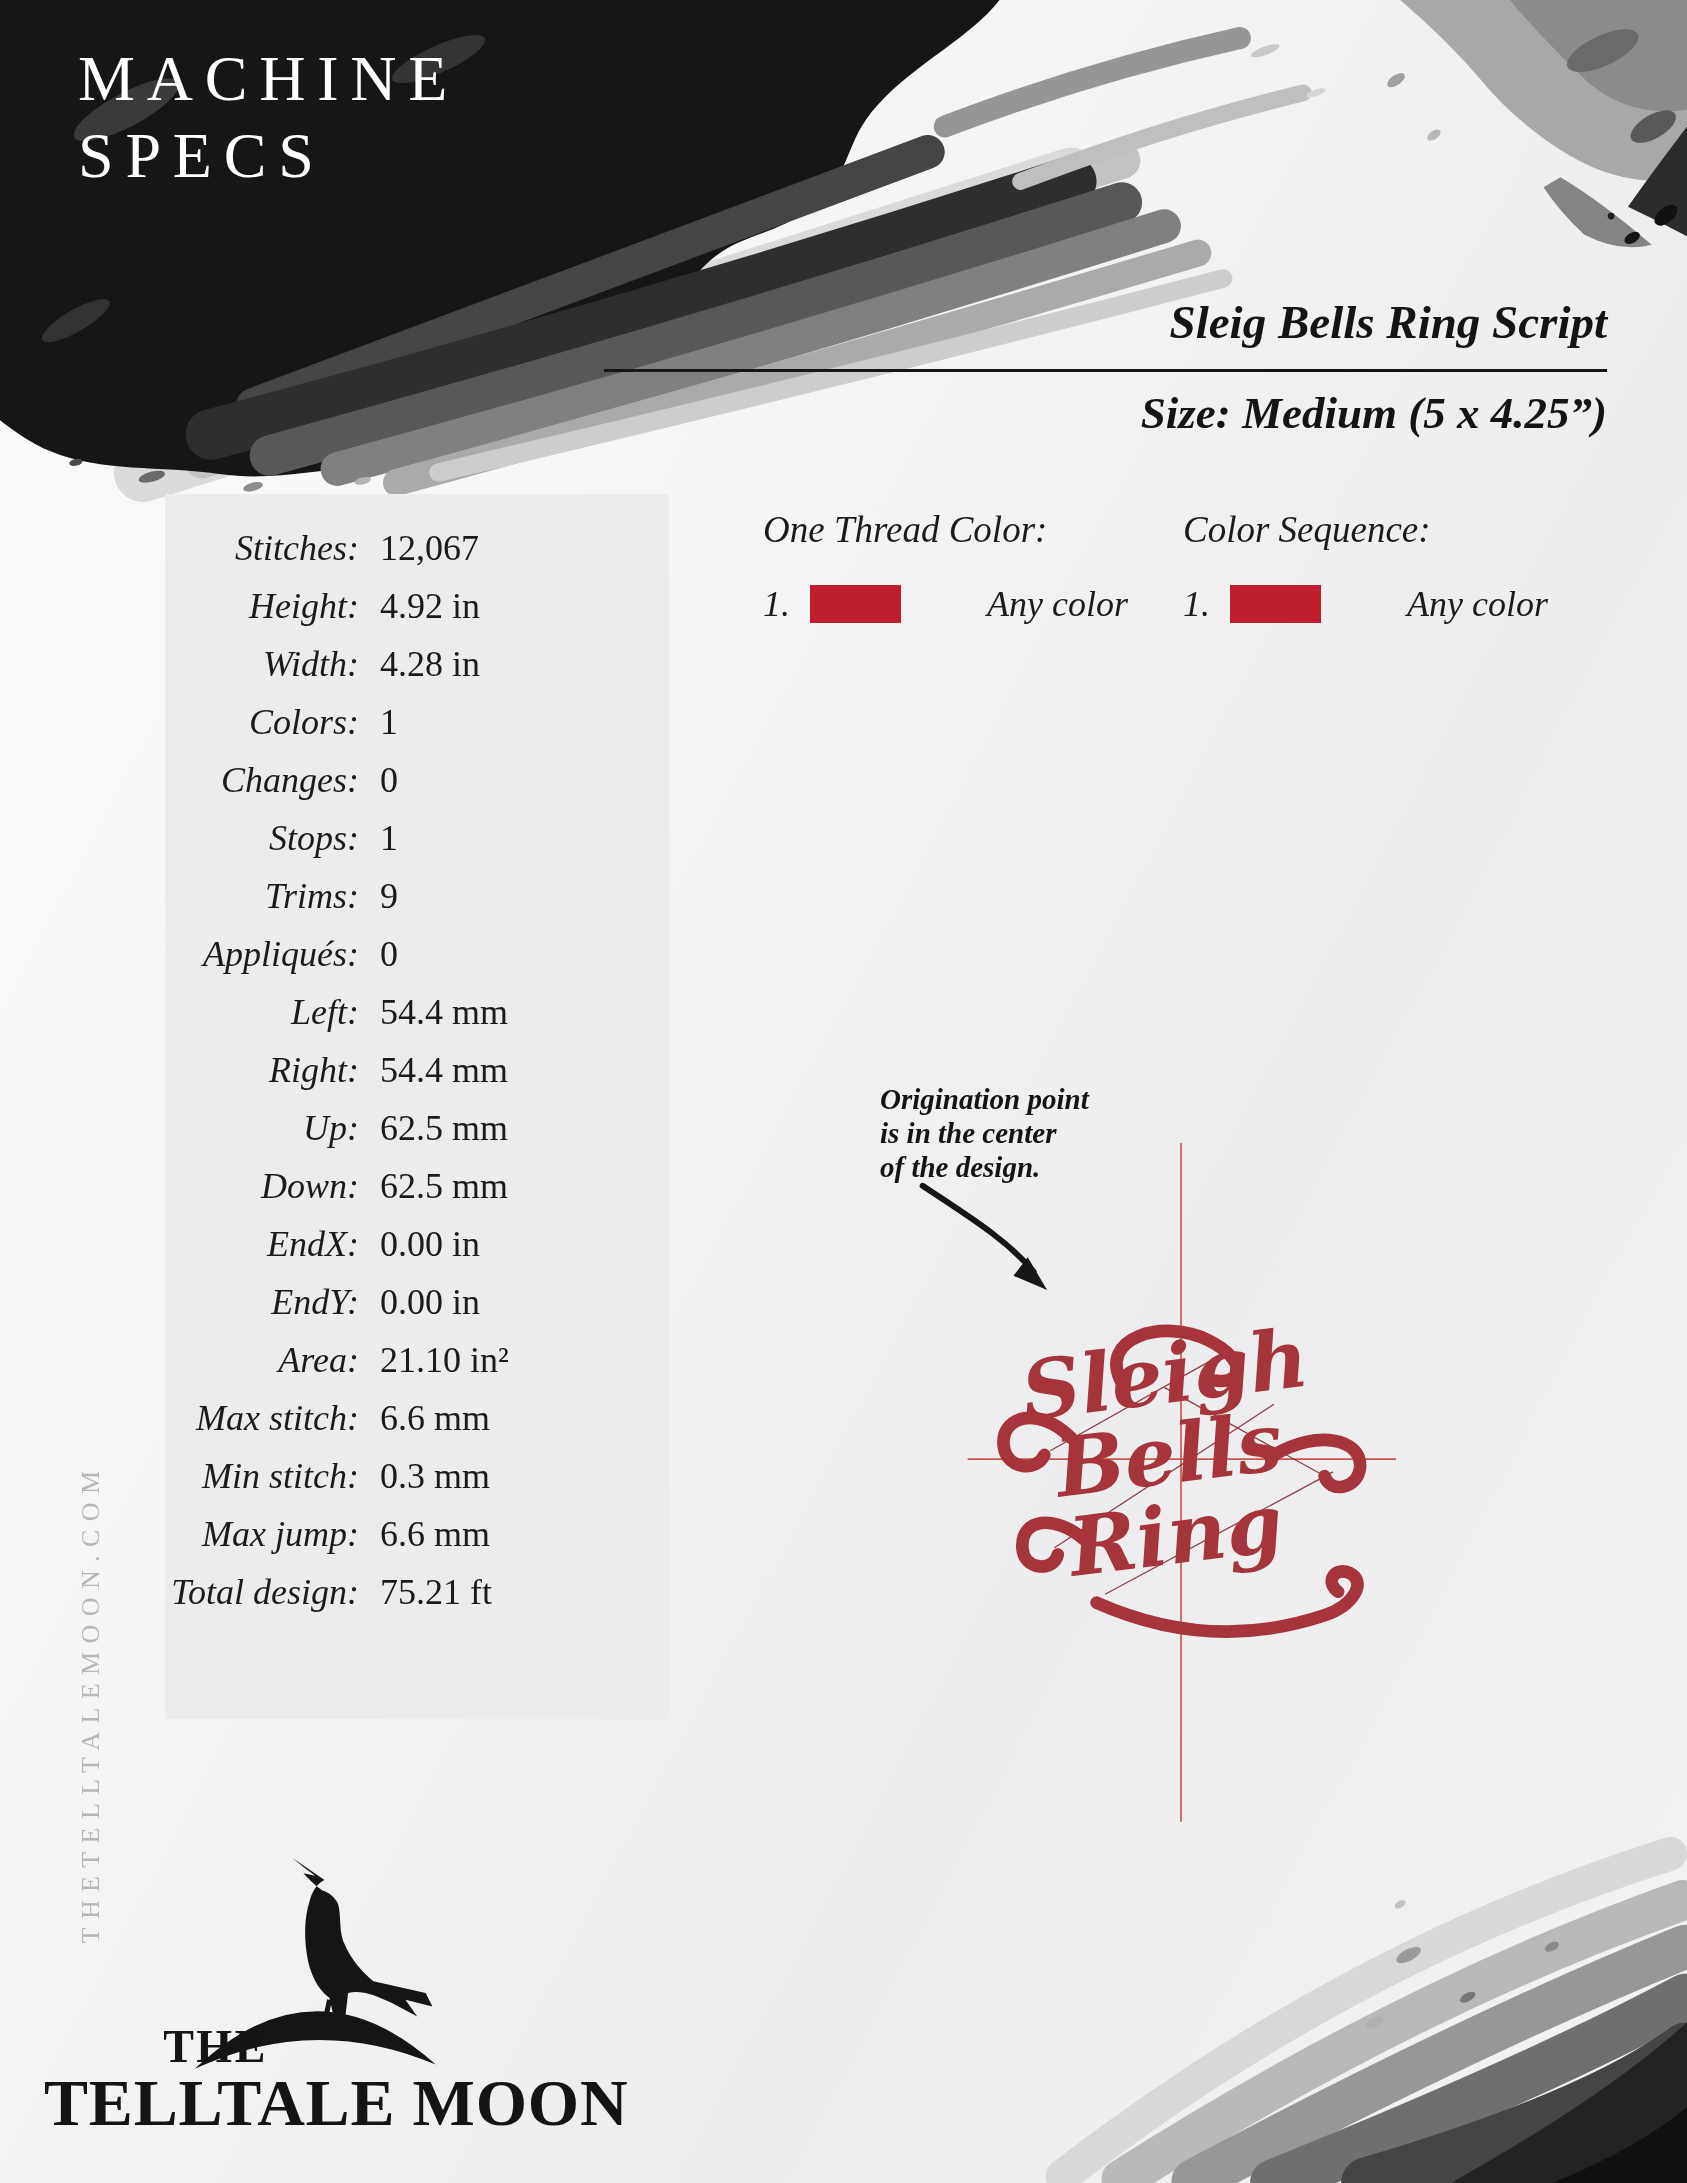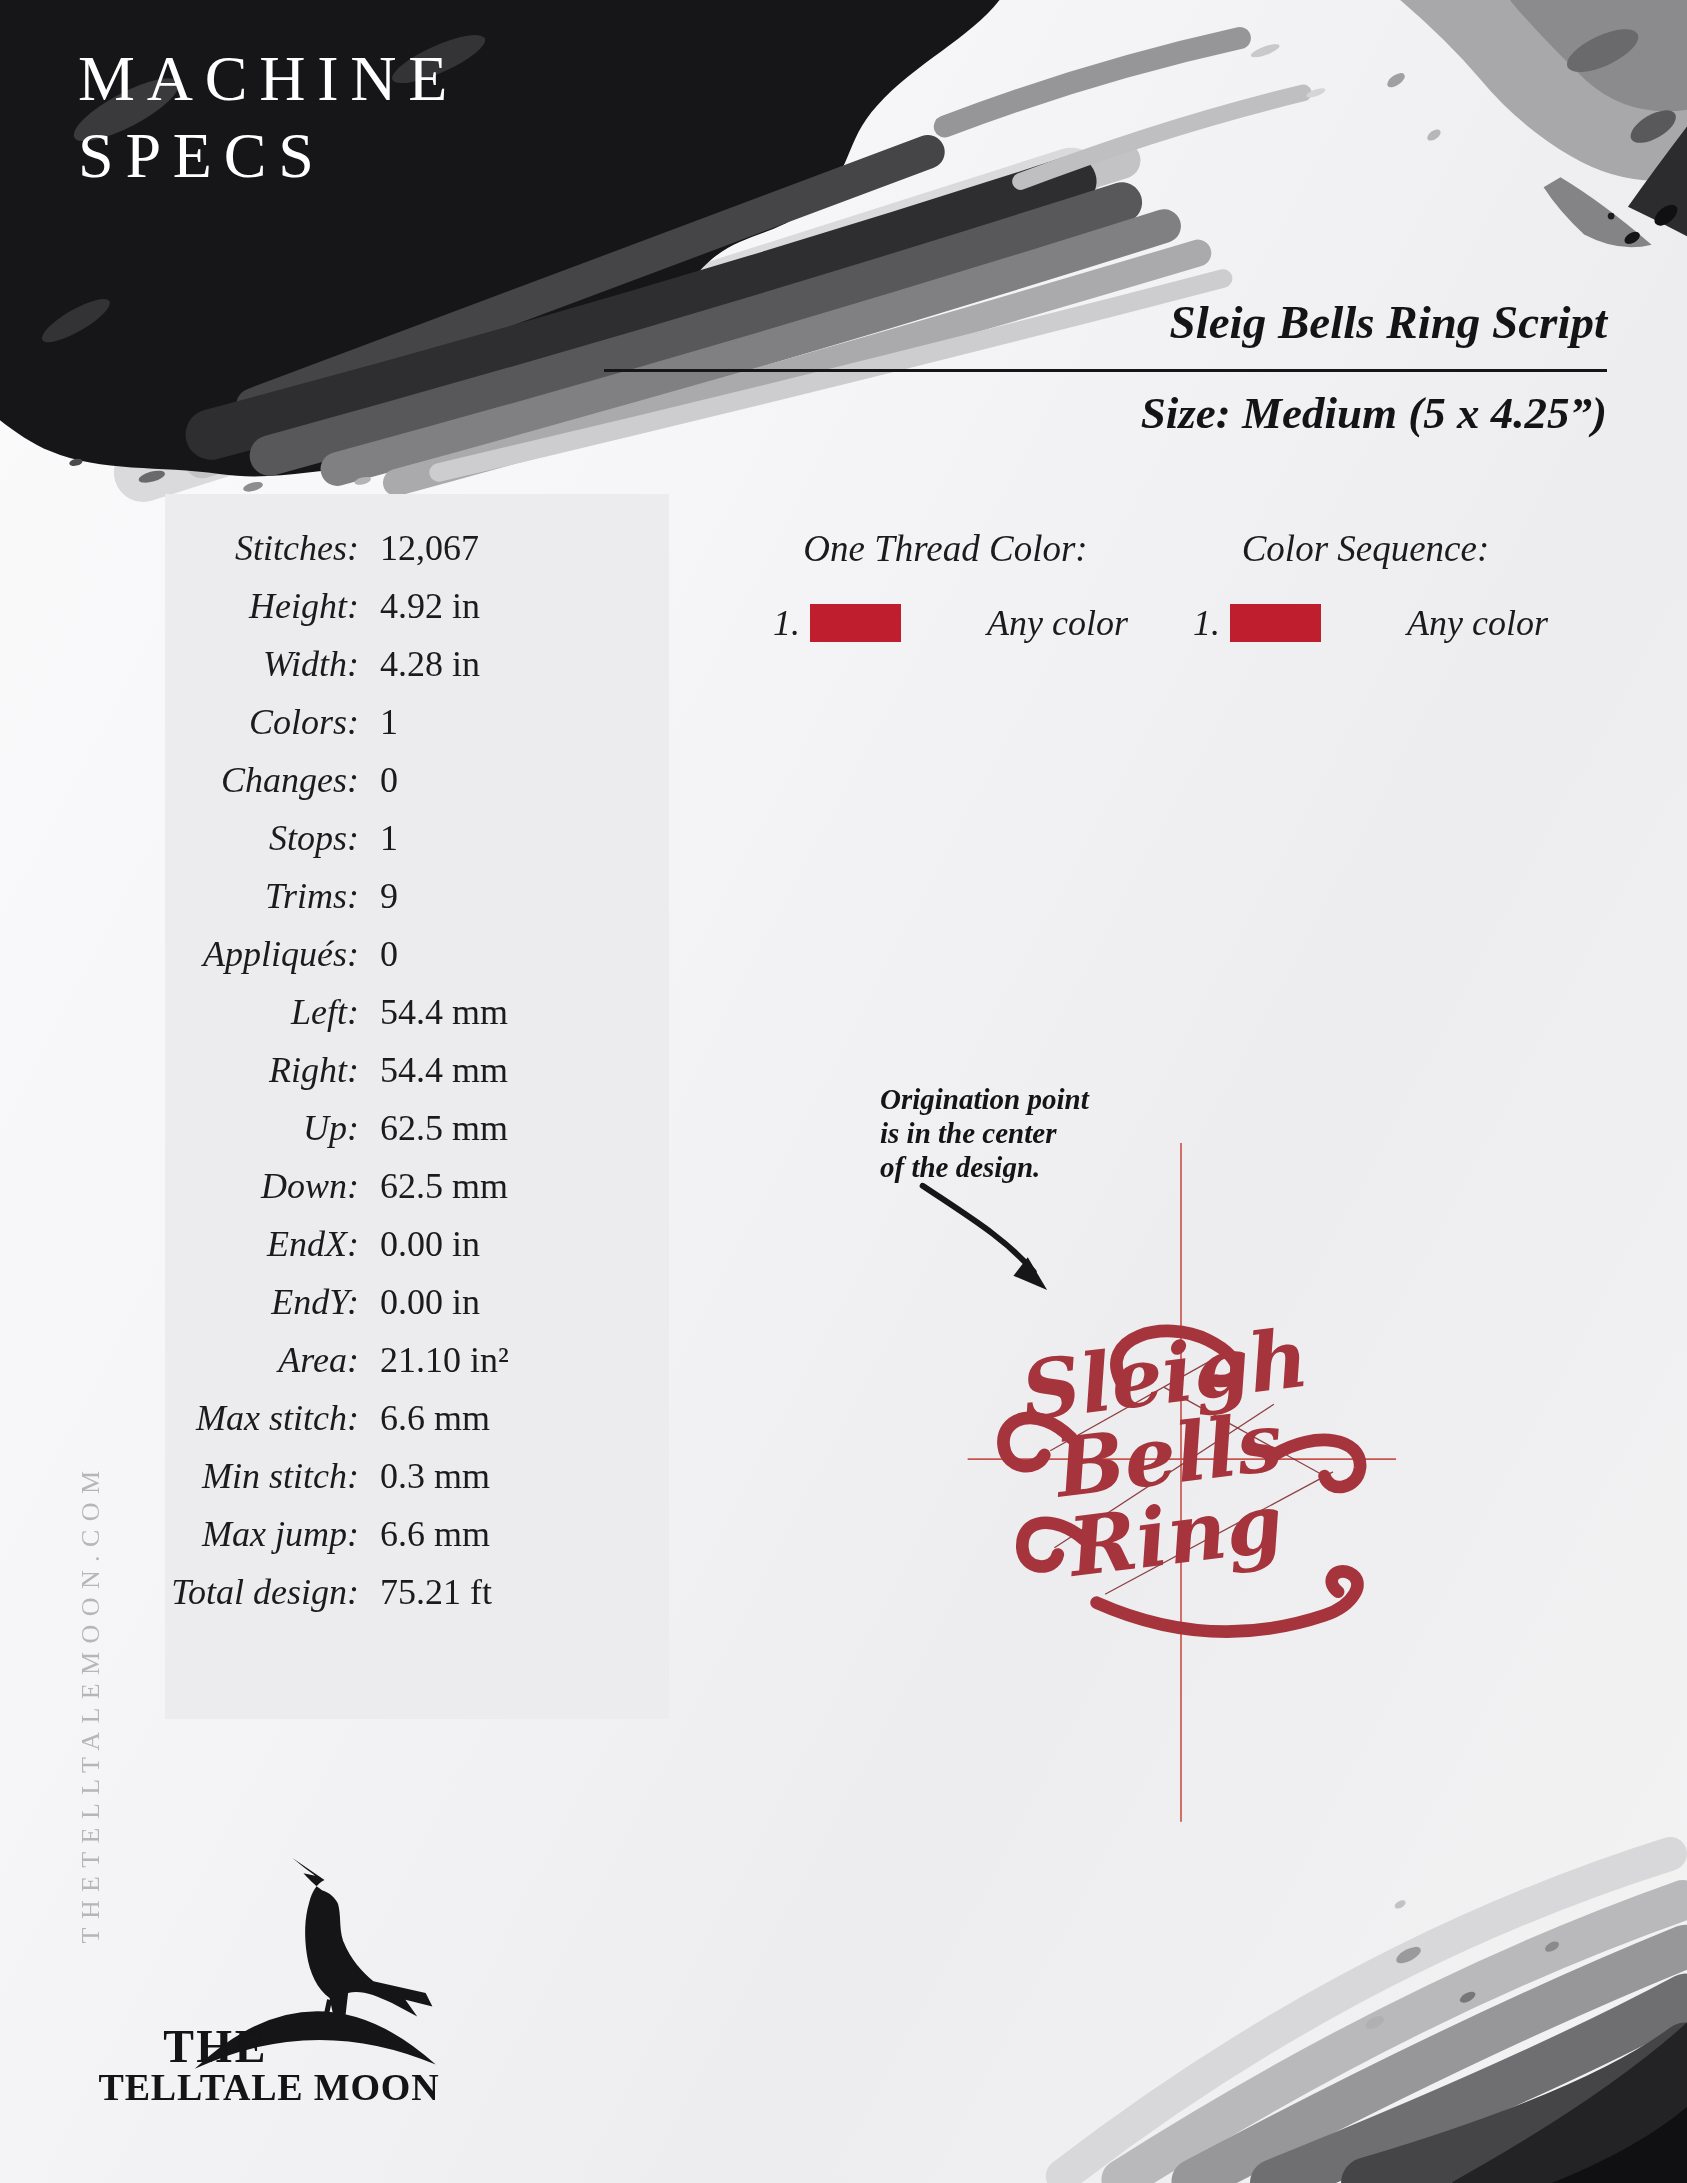--- a/index.html
+++ b/index.html
@@ -69,21 +69,21 @@
   }
   .spec-label {
     width: 194px;
     text-align: right;
     font-style: italic;
     flex: none;
   }
   .spec-value { margin-left: 21px; white-space: nowrap; }
 
   
-  .color-section { top: 527px; text-align: center; }
+  .color-section { top: 508px; }
   .color-section.first  { left: 763px; }
   .color-section.second { left: 1183px; }
   .color-heading { font-size: 37px; font-style: italic; }
   .color-row { display: flex; align-items: center; margin-top: 32px; }
   .color-number { font-size: 36px; font-style: italic; width: 47px; flex: none; }
   .color-swatch { width: 91px; height: 38px; flex: none; }
   .color-label { font-size: 36px; font-style: italic; margin-left: 86px; white-space: nowrap; }
 
   
   .origination-note {
@@ -121,24 +121,24 @@
   .brand-top {
     left: 163px; top: 2020px;
     width: 105px;
     text-align: center;
     font-size: 46px;
     font-weight: bold;
     letter-spacing: 2.5px;
     color: #141416;
   }
   .brand-bottom {
-    left: 56px; top: 2065px;
+    left: 44px; top: 2065px;
     width: 426px;
     text-align: center;
-    font-size: 38px;
+    font-size: 66px;
     font-weight: bold;
     letter-spacing: 0.8px;
     color: #141416;
     white-space: nowrap;
   }
 </style>
 </head>
 <body>
 
 <div class="page">

